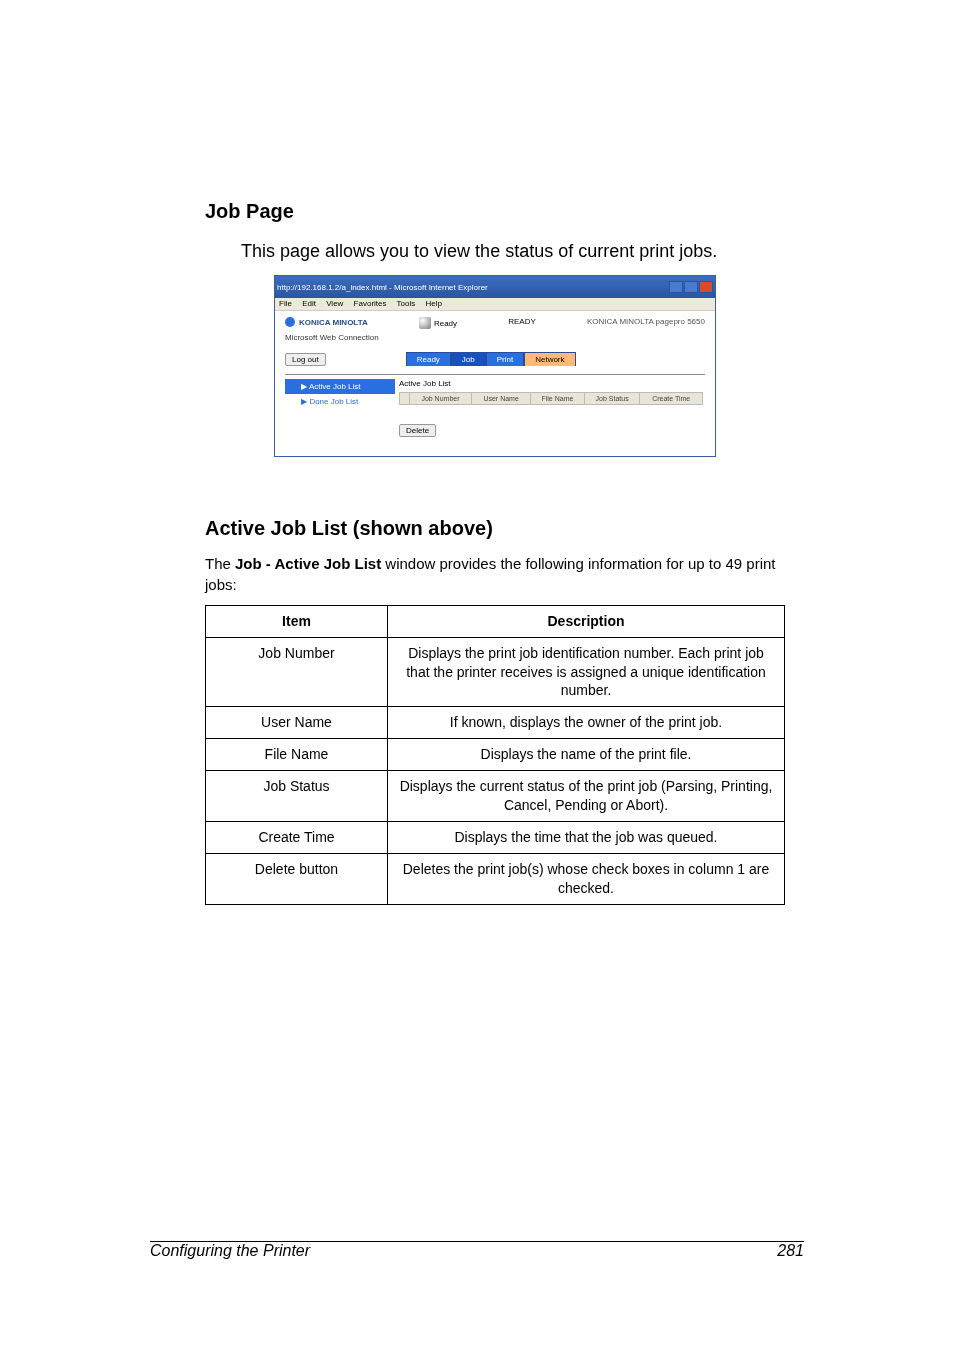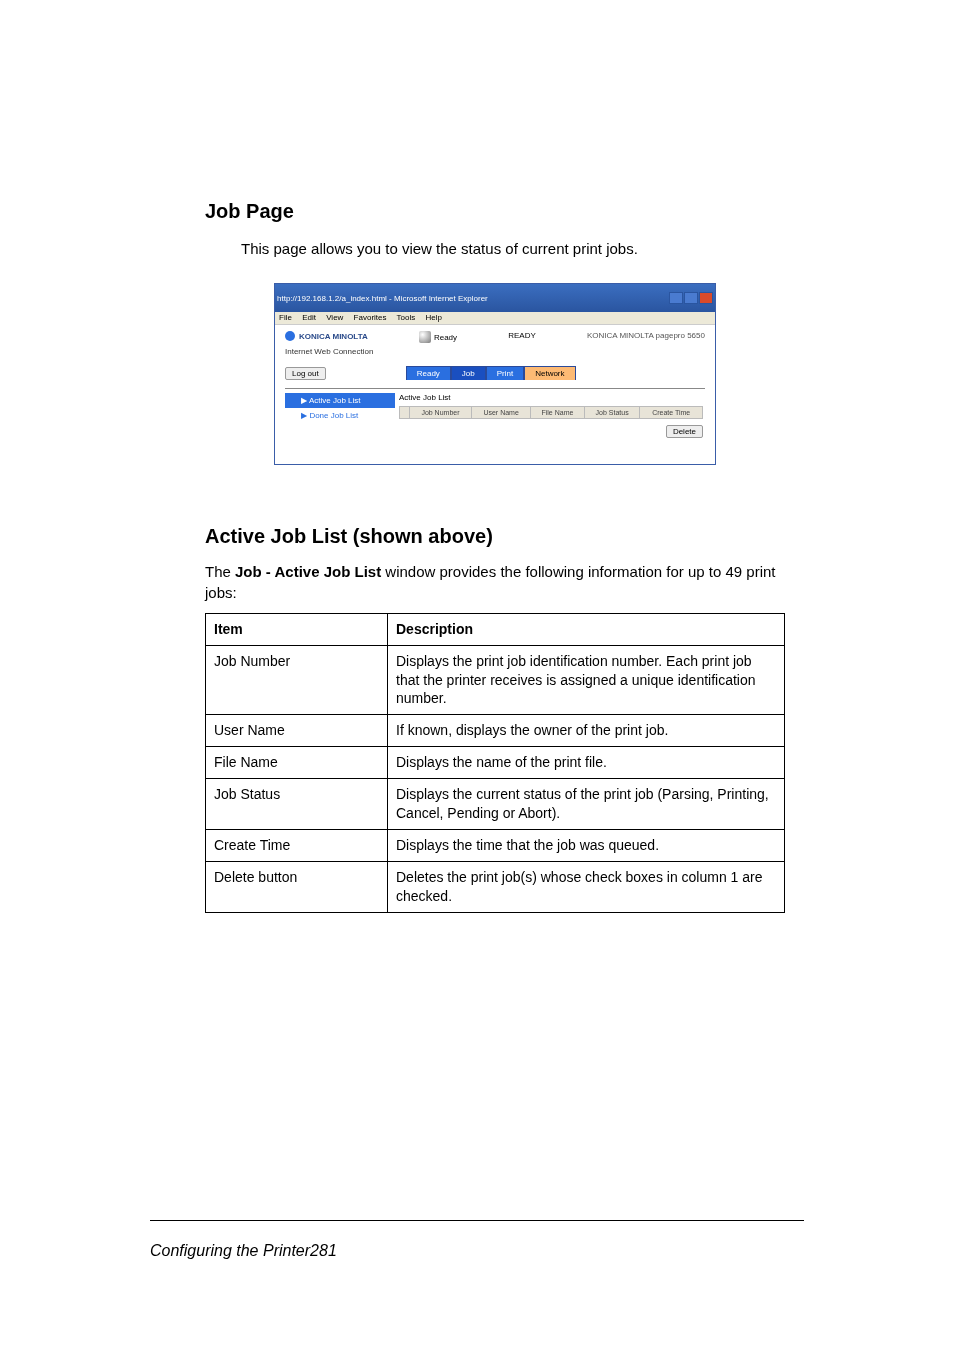--- a/index.html
+++ b/index.html
@@ -1,23 +1,23 @@
 <!DOCTYPE html>
 <html><head>
 <meta charset="utf-8">
 <style>
   html,body{margin:0;padding:0;background:#fff;font-family:Arial,Helvetica,sans-serif;color:#000}
   .page{width:954px;height:1350px;position:relative;margin:0 auto;box-sizing:border-box;padding:200px 150px 0 150px}
   .content{width:580px;margin-left:55px}
   h2{font-size:20px;font-weight:bold;margin:0 0 16px 0}
   h3{font-size:20px;font-weight:bold;margin:60px 0 14px 0}
-  .intro{font-size:15px;margin:0 0 24px 0;padding-left:36px;line-height:1.35}
+  .intro{font-size:18px;margin:0 0 12px 0;padding-left:36px;line-height:1.35}
   .para{font-size:15px;margin:0 0 10px 0;line-height:1.35}
   .screenshot{width:440px;height:180px;margin:0 auto 10px auto;border:1px solid #3a5da8;background:#fff;position:relative;font-size:8px;color:#000}
-  .ss-titlebar{height:28px;background:linear-gradient(#3b6ec0,#2a55a0);color:#fff;display:flex;align-items:center;justify-content:space-between;padding:0 2px}
+  .ss-titlebar{height:22px;background:linear-gradient(#3b6ec0,#2a55a0);color:#fff;display:flex;align-items:center;justify-content:space-between;padding:0 2px}
   .ss-titlebar .t{font-size:8px;overflow:hidden;white-space:nowrap}
   .ss-titlebar .btns{display:flex;gap:1px}
   .ss-titlebar .btns span{width:12px;height:10px;background:#4a7bd0;border:1px solid #2a55a0;display:inline-block}
   .ss-titlebar .btns span.close{background:#d94a2a}
   .ss-menu{height:12px;background:#ece9d8;border-bottom:1px solid #ccc;padding:0 4px;font-size:8px;line-height:12px;color:#000}
   .ss-menu span{margin-right:8px}
   .ss-body{position:relative;padding:6px 10px}
   .ss-head{display:flex;align-items:flex-start;justify-content:space-between}
   .ss-logo{display:flex;align-items:center;gap:4px}
   .ss-logo .circ{width:10px;height:10px;border-radius:50%;background:#2a6fe0}
@@ -36,27 +36,27 @@
   .ss-tabs .t-net{background:#fdba74;color:#000}
   .ss-lower{display:flex;border-top:1px solid #888}
   .ss-side{width:110px;padding-top:4px}
   .ss-side div{font-size:8px;padding:3px 16px}
   .ss-side .active{background:#2a6fe0;color:#fff}
   .ss-side .other{color:#2a6fe0;background:#fff}
   .ss-main{flex:1;padding:4px 2px 0 4px}
   .ss-main .hd{font-size:8px;margin-bottom:4px}
   .ss-table{width:100%;border-collapse:collapse}
   .ss-table th{background:#e8e4d8;border:1px solid #bbb;font-size:7px;font-weight:normal;padding:2px 3px;color:#444}
-  .ss-del{text-align:right;margin-top:6px}
+  .ss-del{text-align:left;margin-top:19px}
   .ss-del span{border:1px solid #999;background:#eee;padding:1px 6px;font-size:8px;border-radius:2px;display:inline-block}
   table.info{width:100%;border-collapse:collapse;border:1.5px solid #000;font-size:14px}
-  table.info th,table.info td{border:1px solid #000;padding:6px 8px;vertical-align:top;text-align:left;line-height:1.35}
+  table.info th,table.info td{border:1px solid #000;padding:6px 8px;vertical-align:top;text-align:center;line-height:1.35}
   table.info th{font-weight:bold;background:#fff}
   table.info .c1{width:165px}
-  .footer{position:absolute;left:150px;right:150px;bottom:90px;border-top:1px solid #000;padding-top:21px;display:flex;font-size:16px;font-style:italic}
+  .footer{position:absolute;left:150px;right:150px;bottom:90px;border-top:1px solid #000;padding-top:0;display:flex;justify-content:space-between;font-size:16px;font-style:italic}
   .footer .left{font-style:italic}
   .footer .right{}
 </style>
 </head>
 <body>
 
 <div class="page">
   <div class="content">
 
     <h2>Job Page</h2>
@@ -85,21 +85,21 @@
             <span class="circ"></span>
             <span class="brand">KONICA MINOLTA</span>
           </div>
           <div class="ready">
             <span class="ic"></span>
             <span>Ready</span>
           </div>
           <div>READY</div>
           <div class="model">KONICA MINOLTA pagepro 5650</div>
         </div>
-        <div class="ss-conn">Internet Web Connection</div>
+        <div class="ss-conn">Microsoft Web Connection</div>
         <div class="ss-row">
           <span class="logout">Log out</span>
           <div class="ss-tabs">
             <div class="t-sys">Ready</div>
             <div class="t-job">Job</div>
             <div class="t-print">Print</div>
             <div class="t-net">Network</div>
           </div>
         </div>
         <div class="ss-lower">

